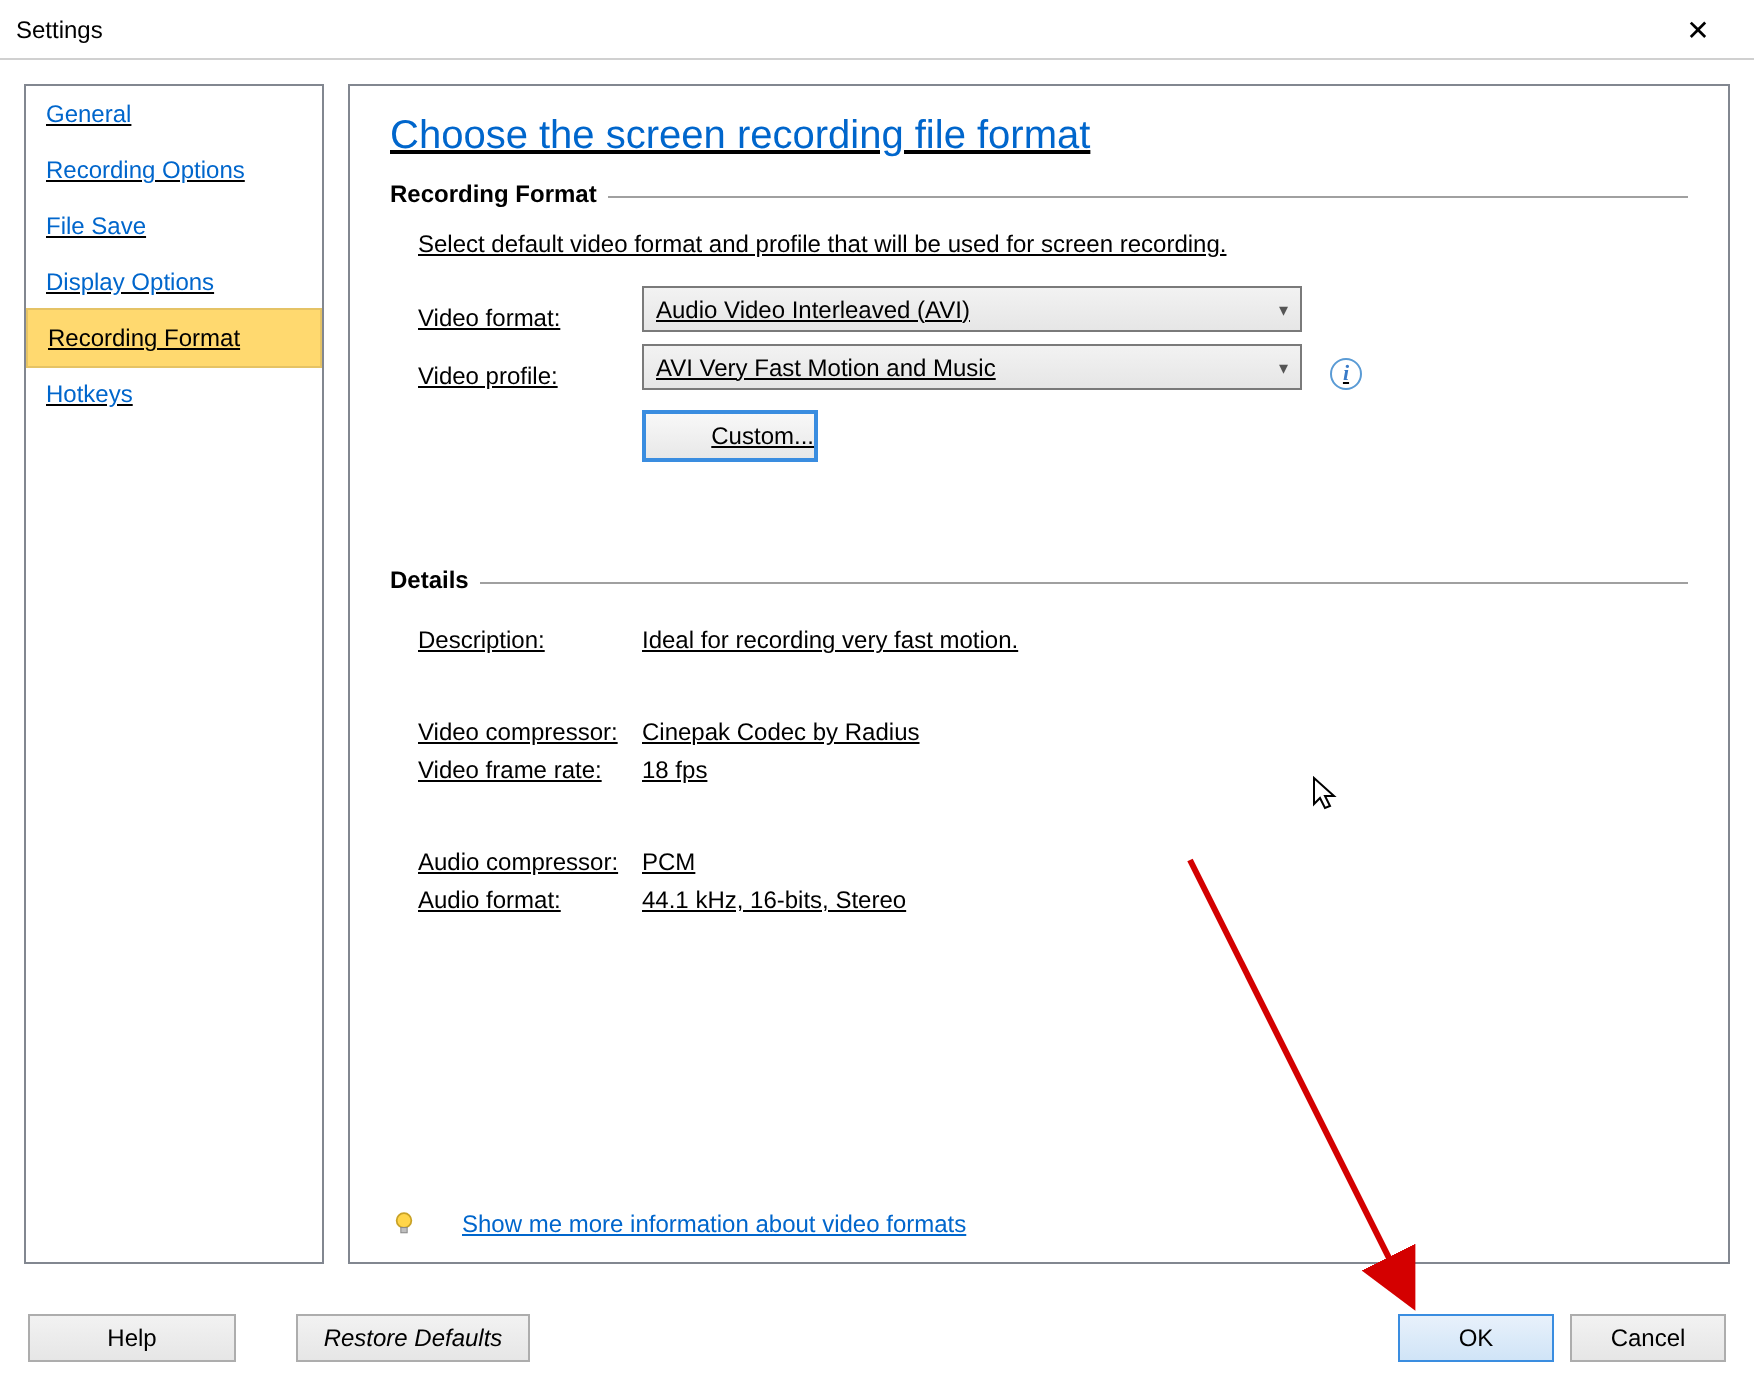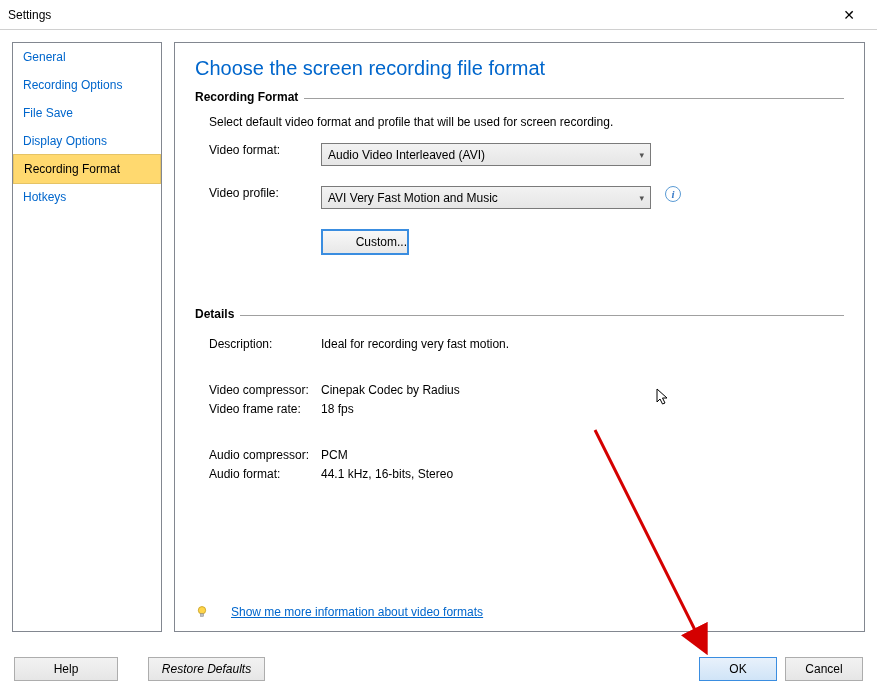--- a/index.html
+++ b/index.html
@@ -1,29 +1,29 @@
 <!DOCTYPE html>
 <html><head>
 <meta charset="utf-8">
 <style>
   * { box-sizing: border-box; font-family: "Segoe UI", Tahoma, sans-serif; font-size: 12px; }
   body { margin: 0; background: #fff; width: 877px; height: 694px; position: relative; overflow: hidden; }
   .titlebar { height: 30px; display: flex; align-items: center; padding: 0 8px; border-bottom: 1px solid #d0d0d0; }
   .titlebar .title { flex: 1; color: #000; }
   .titlebar .close { width: 40px; text-align: center; font-size: 14px; font-family: Arial; cursor: default; }
-  .content { position: absolute; top: 30px; left: 0; right: 0; bottom: 50px; padding: 12px; display: flex; gap: 12px; }
+  .content { position: absolute; top: 30px; left: 0; right: 0; bottom: 50px; padding: 12px; display: flex; gap: 12px; text-decoration: underline; }
   .sidebar { width: 150px; border: 1px solid #828790; background: #fff; }
   .nav-item { padding: 7px 10px; cursor: default; color: #0066cc; }
   .nav-item.selected { background: #ffd96f; color: #000; border: 1px solid #e5c365; margin: -1px 0; }
   .main { flex: 1; border: 1px solid #828790; background: #fff; padding: 14px 20px 10px 20px; position: relative; overflow: hidden; }
   .page-title { color: #0066cc; font-size: 20px; margin-bottom: 18px; }
   .groupbox { position: relative; border-top: 1px solid #a0a0a0; margin-top: 6px; padding-top: 16px; }
   .groupbox-label { position: absolute; top: -9px; left: 0; background: #fff; padding-right: 6px; font-weight: bold; color: #000; }
   .intro { margin: 0 0 14px 14px; color: #000; }
-  .form-row { display: flex; align-items: flex-start; margin: 6px 0 20px 14px; }
+  .form-row { display: flex; align-items: flex-end; margin: 6px 0 6px 14px; }
   .form-label { width: 112px; color: #000; }
   .select { flex: 0 0 330px; height: 23px; border: 1px solid #7a7a7a; background: linear-gradient(#f2f2f2,#e6e6e6); display: flex; align-items: center; padding: 0 4px 0 6px; position: relative; }
   .select .arrow { position: absolute; right: 6px; top: 50%; transform: translateY(-50%); font-size: 9px; color: #555; }
   .info-icon { width: 16px; height: 16px; border: 1px solid #5a9bd5; border-radius: 50%; color: #3a7bc8; font-style: italic; font-family: Georgia, serif; font-weight: bold; text-align: center; line-height: 14px; margin-left: 14px; font-size: 11px; }
   .custom-btn { margin: 10px 0 0 126px; width: 88px; height: 26px; border: 2px solid #3a8de0; background: linear-gradient(#f8f8f8,#e8e8e8); text-align: right; line-height: 22px; cursor: default; }
   .details-block { margin-top: 60px; }
   .detail-row { display: flex; margin: 5px 0 5px 14px; }
   .detail-label { width: 112px; color: #000; }
   .detail-value { color: #000; }
   .spacer { height: 22px; }

